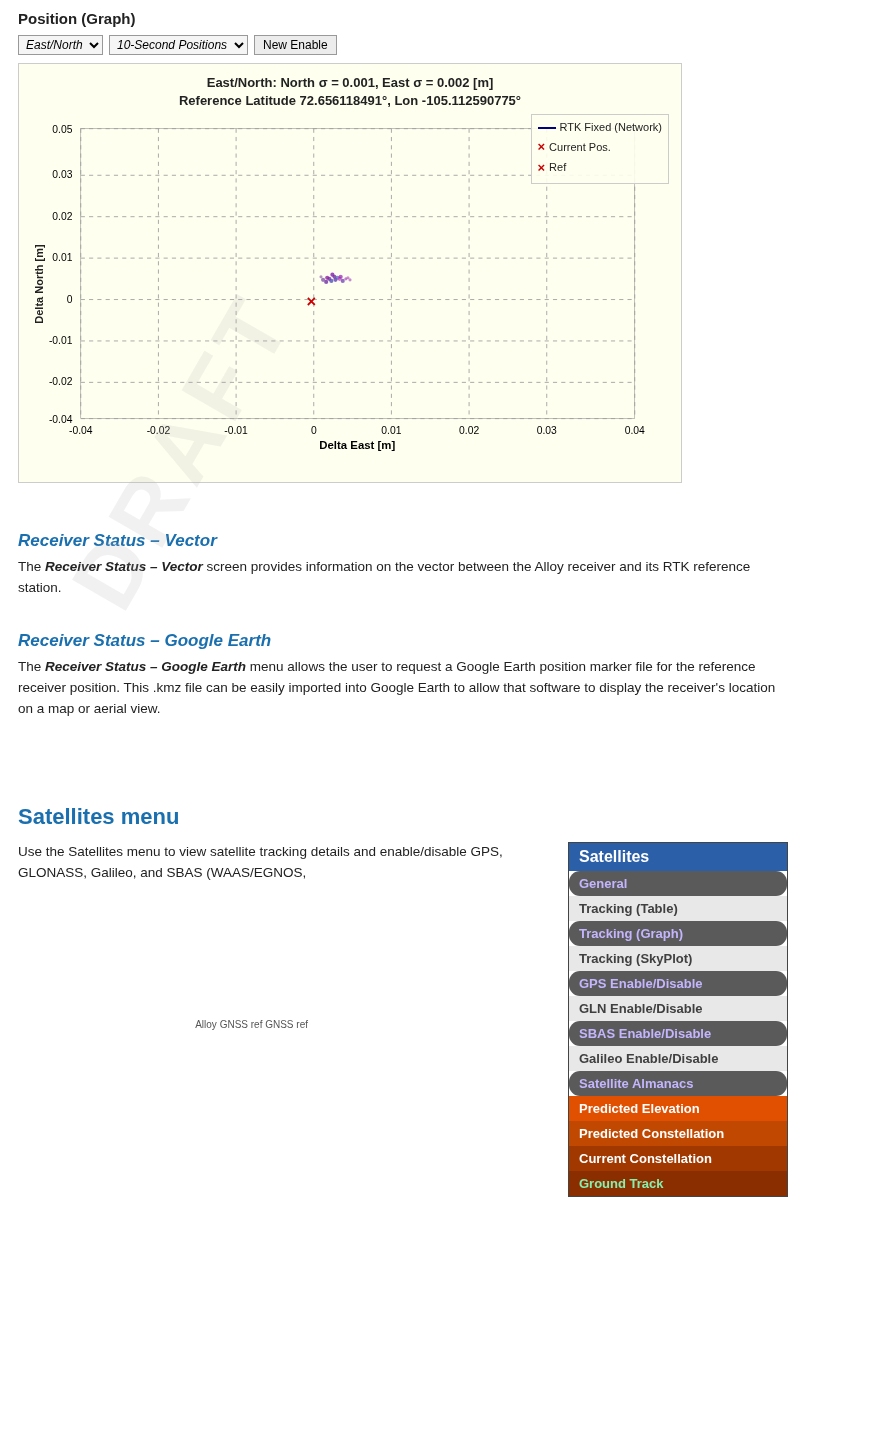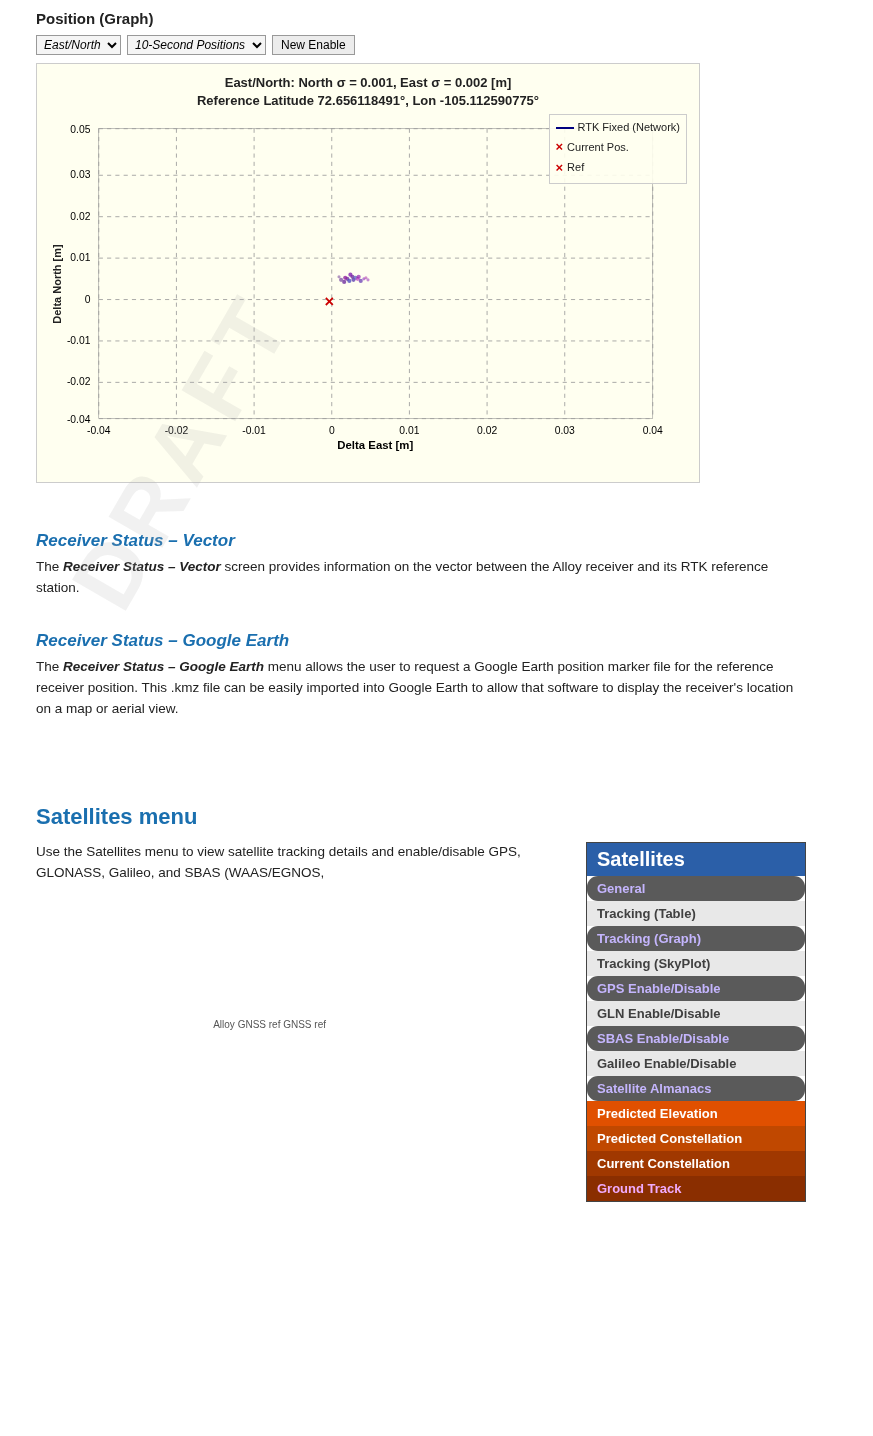--- a/index.html
+++ b/index.html
@@ -8,21 +8,21 @@
       background: #fff;
       width: 873px;
       min-height: 1436px;
       overflow-x: hidden;
       font-size: 14px;
       color: #222;
     }
 
     .page-container {
       width: 873px;
-      padding: 10px 40px 20px 36px;
+      padding: 10px 40px 20px 18px;
       position: relative;
     }
 
     
     .watermark {
       position: absolute;
       top: 400px;
       left: 10px;
       font-size: 90px;
       color: rgba(180,180,180,0.18);
@@ -182,21 +182,21 @@
       width: 220px;
       border: 1px solid #444;
       flex-shrink: 0;
     }
 
     .menu-header {
       background: #2b5fa8;
       color: #fff;
       font-weight: bold;
       padding: 5px 10px;
-      font-size: 20px;
+      font-size: 16px;
     }
 
     .menu-item {
       padding: 5px 10px;
       font-size: 13px;
       font-weight: bold;
       cursor: pointer;
       border-bottom: none;
     }
 
@@ -216,21 +216,21 @@
     .menu-item.predicted-const {
       background: #c04800;
       color: #fff;
     }
     .menu-item.current-const {
       background: #a03800;
       color: #fff;
     }
     .menu-item.ground-track {
       background: #8a2e00;
-      color: #f0abfc;
+      color: #86efac;
     }
 
     
     .bottom-caption {
       margin-top: 10px;
       font-size: 10px;
       color: #555;
       text-align: right;
       padding-right: 240px;
     }

